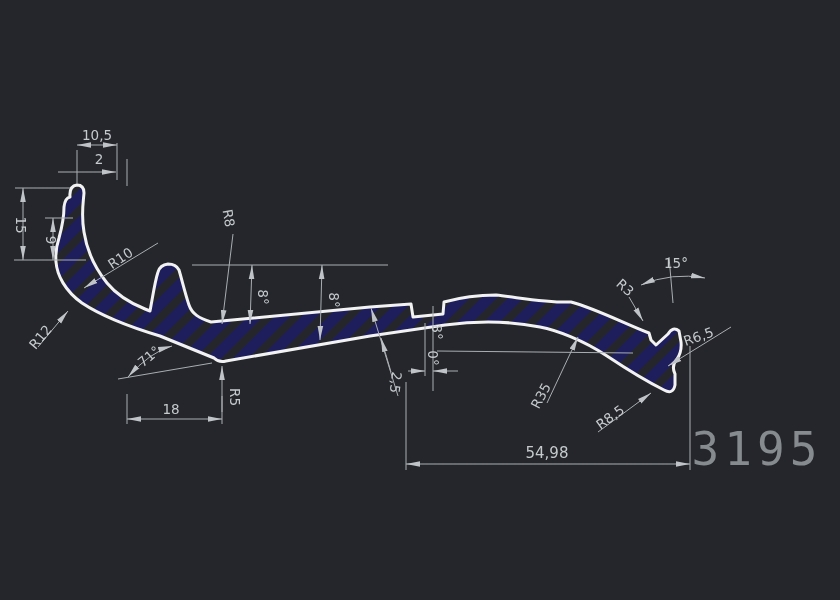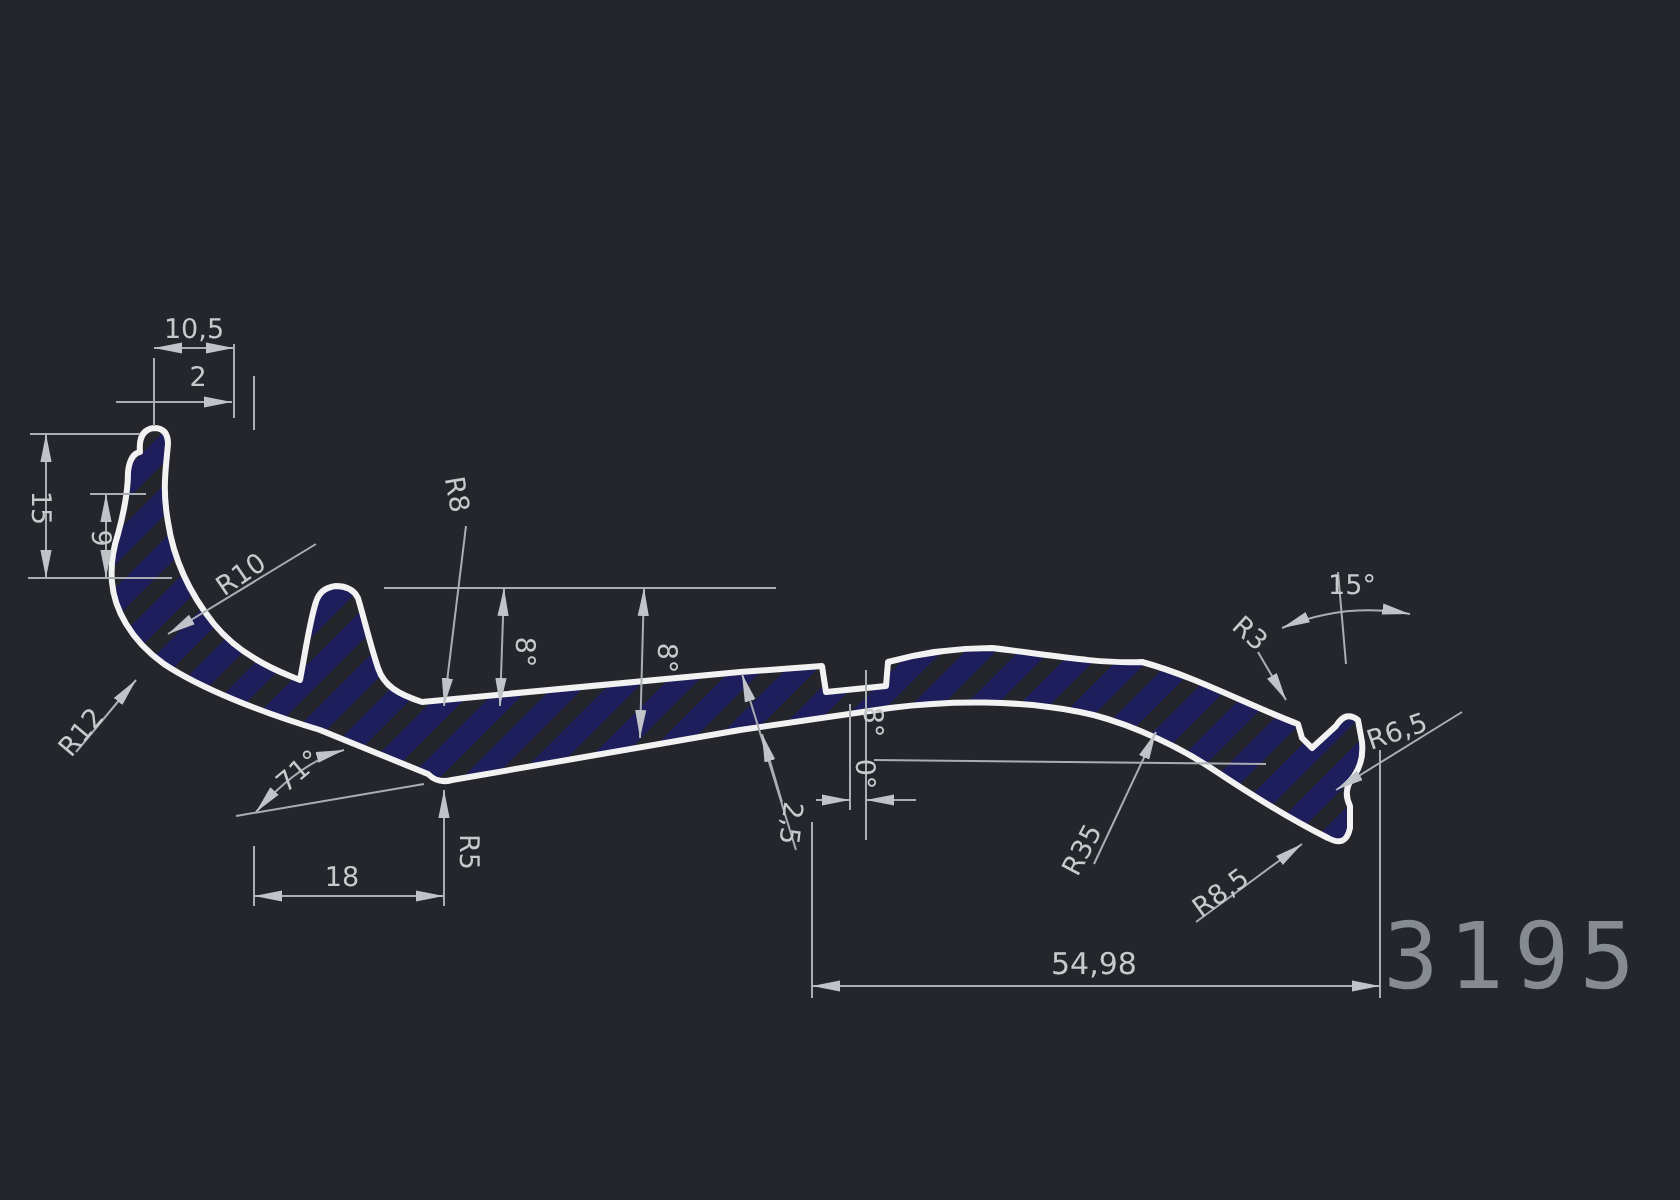--- a/index.html
+++ b/index.html
@@ -1,16 +1,16 @@
 <!DOCTYPE html>
 <html><head>
 <meta charset="utf-8">
 <style>
   html,body{margin:0;padding:0;background:#24262b;}
-  .stage{position:relative;width:840px;height:556px;overflow:hidden;background:#86efac;margin-top:29px;}
+  .stage{position:relative;width:840px;height:556px;overflow:hidden;background:#86efac;}
   svg{display:block;}
   text{font-family:"DejaVu Sans", "Liberation Sans", sans-serif;fill:#c6cacd;font-size:13.5px;}
   .dim line, .dim path{stroke:#aaaeb3;stroke-width:1;fill:none;}
   .profile{stroke:#f2f2f2;stroke-width:3;stroke-linejoin:round;}
   .partnum{font-family:"DejaVu Sans Mono", "Liberation Mono", monospace;font-size:46px;fill:#868b90;letter-spacing:5px;}
   .big{font-size:15px;}
 </style>
 </head>
 <body>
 

